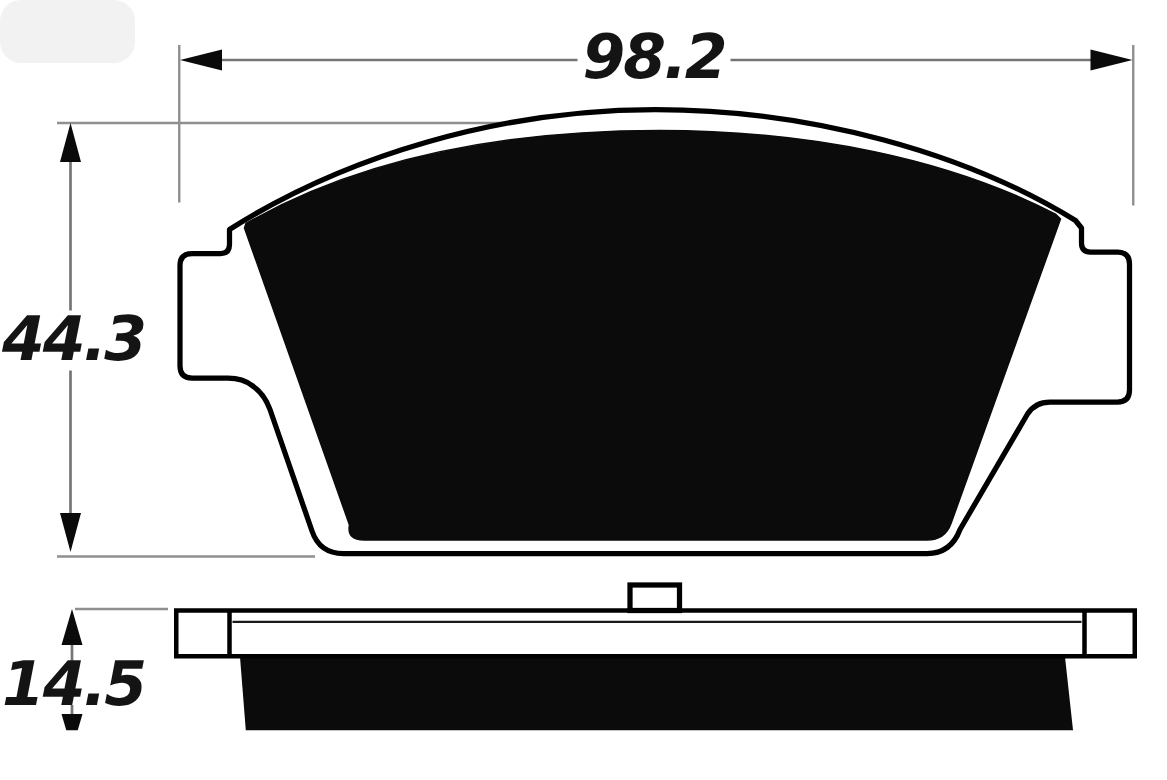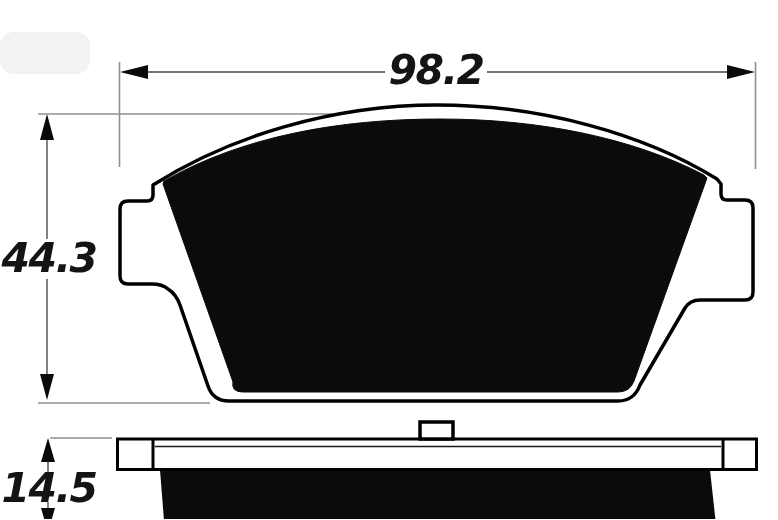--- a/index.html
+++ b/index.html
@@ -2,21 +2,20 @@
 <html><head>
 <meta charset="utf-8">
 <style>
   html,body{margin:0;padding:0;background:#ffffff;}
   #stage{
     position:relative;
     width:778px;height:487px;
     background:#ffffff;
     overflow:hidden;
     font-family:"DejaVu Sans", sans-serif;
-    margin-top:32px;
   }
   #stage svg{position:absolute;left:0;top:0;}
   .dim-label{
     font-family:"DejaVu Sans", sans-serif;
     font-weight:bold;
     font-style:italic;
     font-size:41px;
     letter-spacing:-1.5px;
     fill:#141414;
   }

